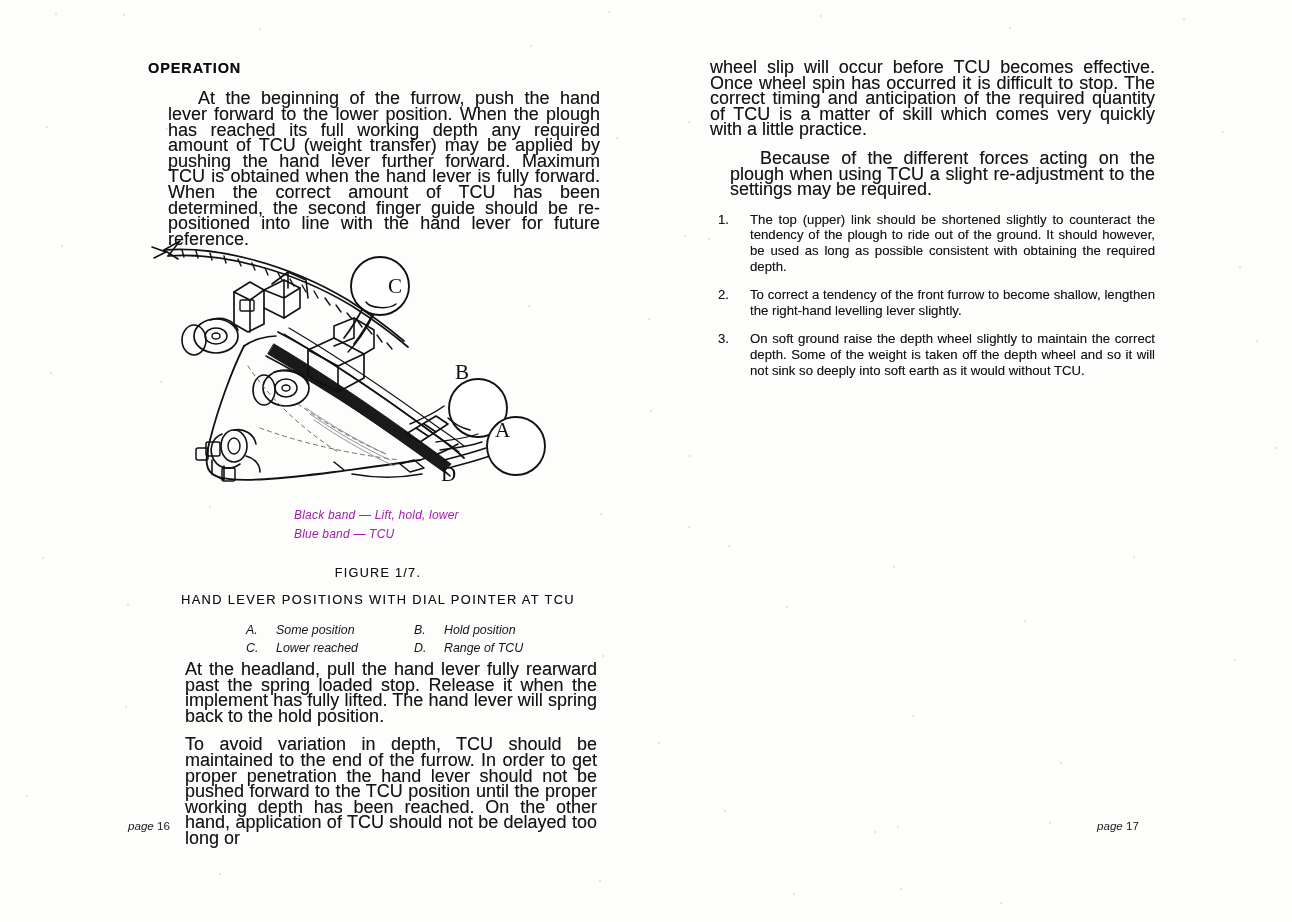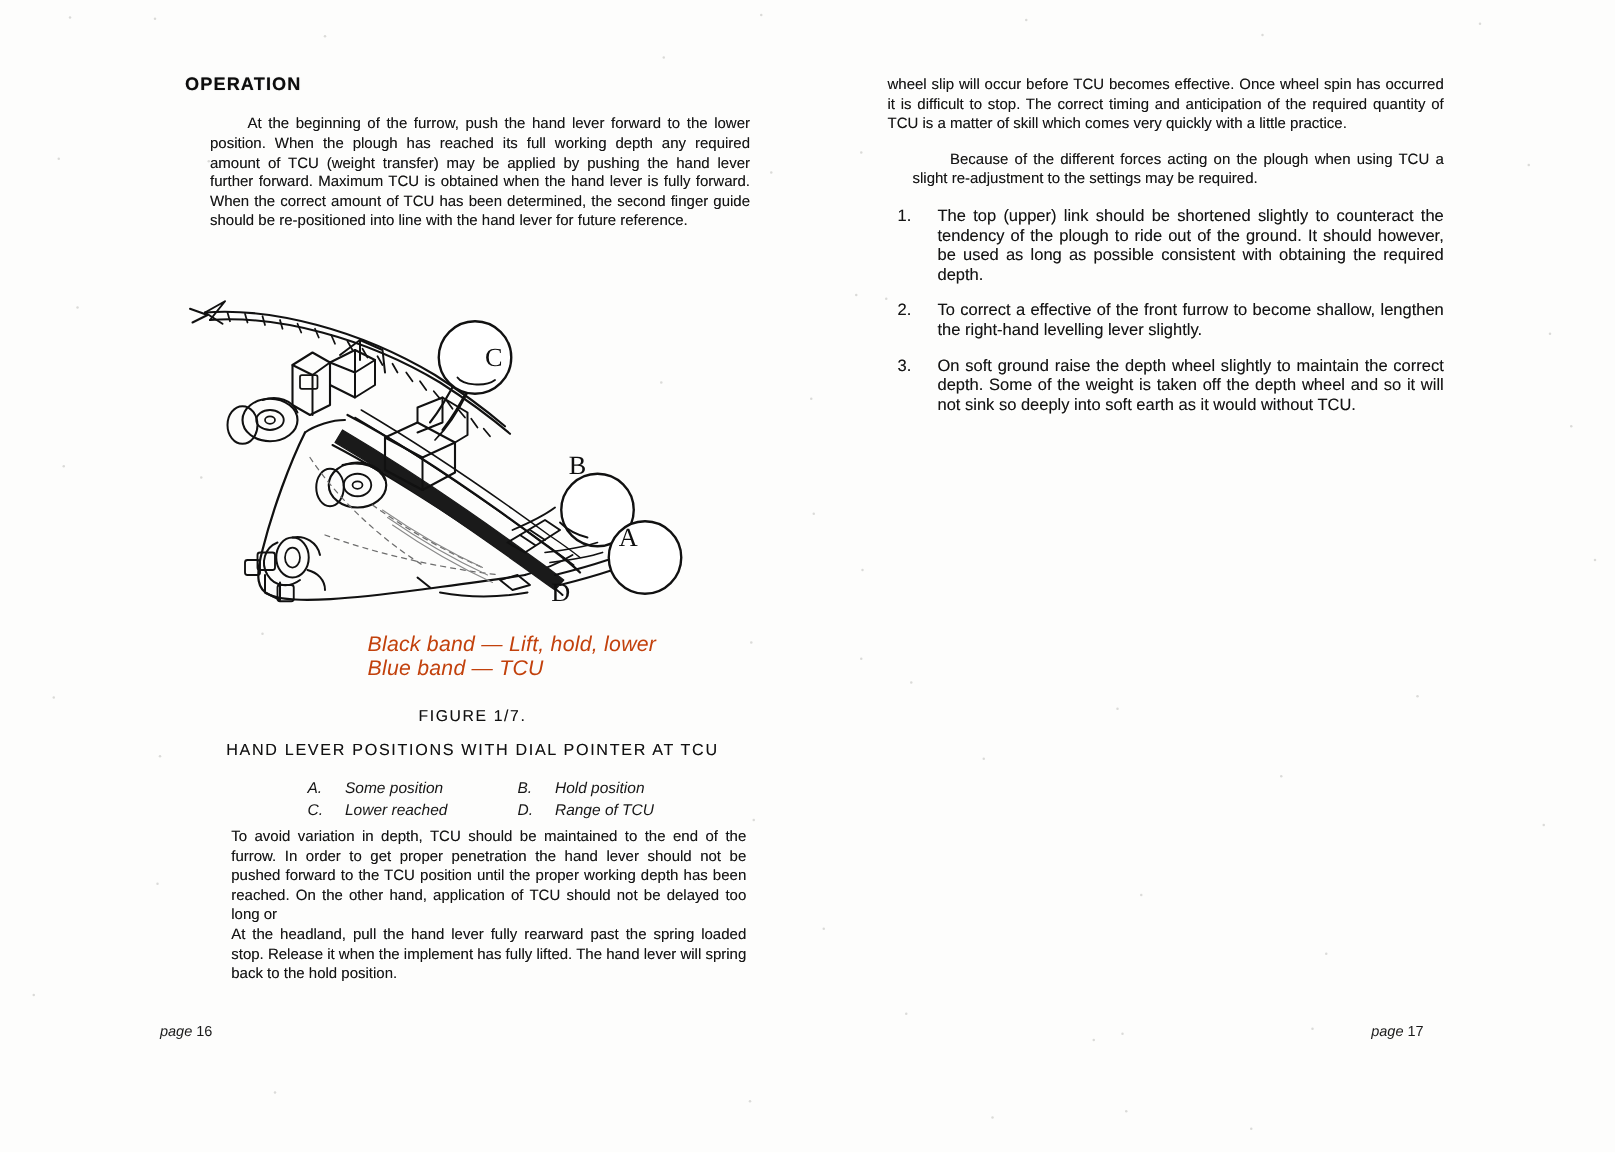--- a/index.html
+++ b/index.html
@@ -57,21 +57,21 @@
     font-size: 14.5px;
     font-weight: 700;
     letter-spacing: 0.9px;
     color: #0d0d0d;
     margin: 0 0 14px 0;
     line-height: 1.2;
     text-shadow: 0 0 0.6px rgba(0,0,0,0.55);
   }
 
   .para {
-    font-size: 12px;
+    font-size: 18px;
     line-height: 15.6px;
     text-align: justify;
     margin: 0 0 13px 0;
     color: #141414;
     text-shadow: 0 0 0.45px rgba(0,0,0,0.4);
   }
   .para.indent {
     text-indent: 30px;
     margin-left: 20px;
   }
@@ -126,24 +126,24 @@
     font-size: 21px;
     font-weight: 400;
     color: #0f0f0f;
   }
 
   .band-notes {
     margin-top: 16px;
     padding-left: 146px;
   }
   .band-notes div {
-    font-size: 17px;
+    font-size: 12px;
     font-style: italic;
     line-height: 19px;
-    color: #c2410c;
+    color: #a21caf;
     letter-spacing: 0.2px;
   }
 
   .fig-num {
     margin-top: 22px;
     text-align: center;
     font-size: 12.6px;
     letter-spacing: 1.3px;
     color: #111111;
     text-shadow: 0 0 0.4px rgba(0,0,0,0.4);
@@ -406,38 +406,38 @@
         <td class="k">C.</td>
         <td class="v">Lower reached</td>
         <td class="k">D.</td>
         <td class="v">Range of TCU</td>
       </tr>
     </tbody>
       </table>
   </div>
 
   <div class="col-left-tail">
+    <p class="para">At the headland, pull the hand lever fully rearward past the spring loaded stop. Release it when the implement has fully lifted. The hand lever will spring back to the hold position.</p>
     <p class="para last">To avoid variation in depth, TCU should be maintained to the end of the furrow. In order to get proper penetration the hand lever should not be pushed forward to the TCU position until the proper working depth has been reached. On the other hand, application of TCU should not be delayed too long or</p>
-    <p class="para">At the headland, pull the hand lever fully rearward past the spring loaded stop. Release it when the implement has fully lifted. The hand lever will spring back to the hold position.</p>
   </div>
 
   <div class="col-right">
     <p class="para">wheel slip will occur before TCU becomes effective. Once wheel spin has occurred it is difficult to stop. The correct timing and anticipation of the required quantity of TCU is a matter of skill which comes very quickly with a little practice.</p>
 
 
     <p class="para indent">Because of the different forces acting on the plough when using TCU a slight re-adjustment to the settings may be required.</p>
 
     <ol class="numlist">
       <li>
         <span class="num">1.</span>
         <span>The top (upper) link should be shortened slightly to counteract the tendency of the plough to ride out of the ground. It should however, be used as long as possible consistent with obtaining the required depth.</span>
       </li>
       <li>
         <span class="num">2.</span>
-        <span>To correct a effective of the front furrow to become shallow, lengthen the right-hand levelling lever slightly.</span>
+        <span>To correct a tendency of the front furrow to become shallow, lengthen the right-hand levelling lever slightly.</span>
       </li>
       <li>
         <span class="num">3.</span>
         <span>On soft ground raise the depth wheel slightly to maintain the correct depth. Some of the weight is taken off the depth wheel and so it will not sink so deeply into soft earth as it would without TCU.</span>
       </li>
     </ol>
   </div>
 
   <div class="folio folio-left">
     <span class="w">page</span>

